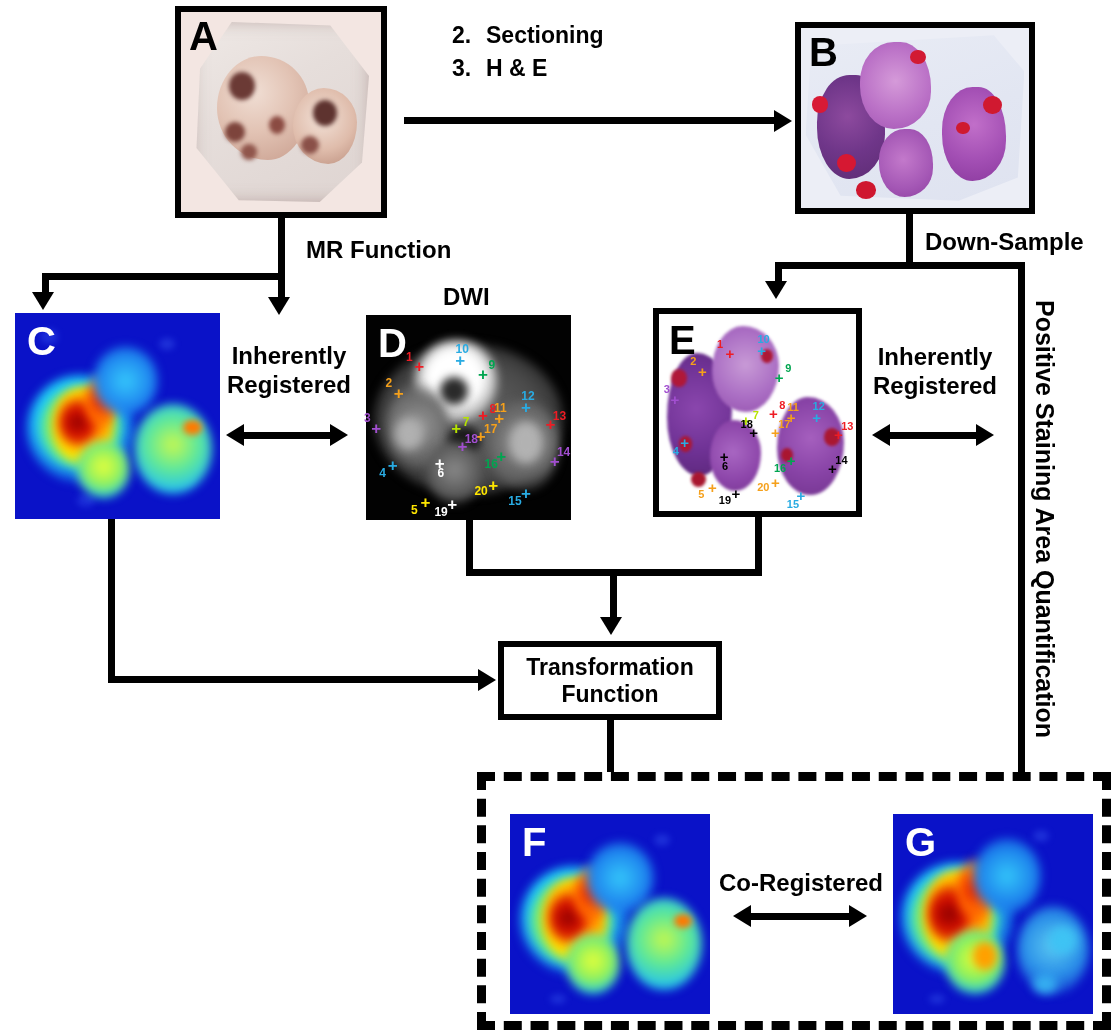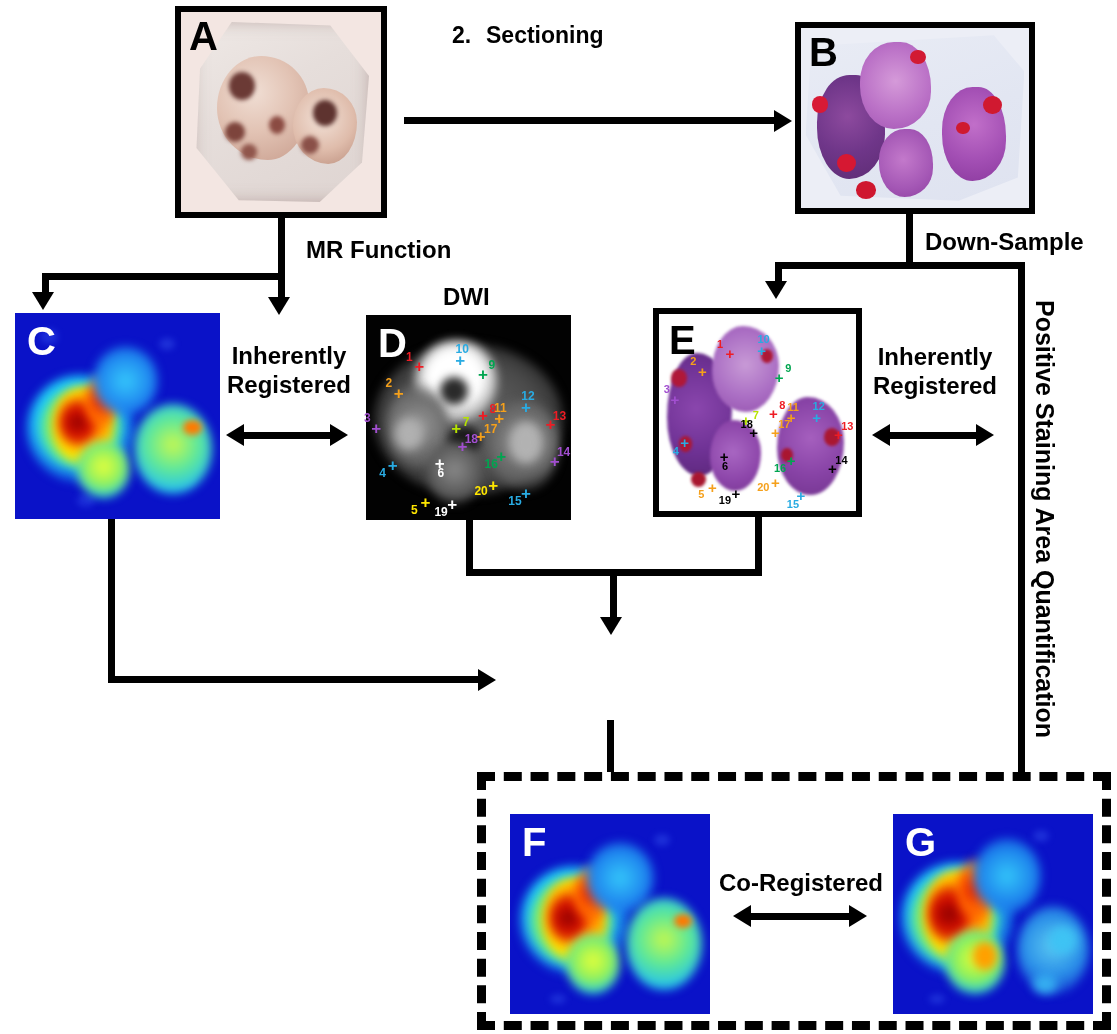--- a/index.html
+++ b/index.html
@@ -88,20 +88,23 @@
       <div class="tis" style="left:66%;top:44%;width:12%;height:13%;background:#5e332f;border-radius:50%;filter:blur(2px);"></div>
       <div class="tis" style="left:60%;top:62%;width:9%;height:9%;background:#8a5048;border-radius:50%;filter:blur(2px);"></div>
       <div class="tis" style="left:30%;top:66%;width:8%;height:8%;background:#90564c;border-radius:50%;filter:blur(2px);"></div>
     </div>
     <div class="pnlabel dark" style="left:8px;top:4px;font-size:40px;">A</div>
   </div>
 
   <div style="position:absolute;left:452px;top:19px;font-size:23px;font-weight:bold;color:#000;line-height:1.42;">
     <div>
       <span style="display:inline-block;width:34px;">2.</span><span>Sectioning</span>
+    </div>
+    <div>
+      <span style="display:inline-block;width:34px;">3.</span><span>H &amp; E</span>
     </div>
   </div>
 
   <div class="hline" style="left:404px;top:117px;width:370px;"></div>
   <div class="arrowright" style="left:774px;top:110px;"></div>
 
   <div class="panel bordered" style="left:795px;top:22px;width:240px;height:192px;">
     <div class="imgB" style="width:100%;height:100%;">
       <div class="slide"></div>
       <div class="t" style="left:7%;top:26%;width:30%;height:58%;background:radial-gradient(circle at 45% 40%,#8d4a9e 0%,#6f3689 50%,#5d2c74 100%);"></div>
@@ -294,20 +297,22 @@
   <div class="vline" style="left:466px;top:520px;height:56px;"></div>
   <div class="vline" style="left:755px;top:517px;height:59px;"></div>
   <div class="hline" style="left:466px;top:569px;width:296px;"></div>
   <div class="vline" style="left:610px;top:569px;height:52px;"></div>
   <div class="arrowdown" style="left:600px;top:617px;"></div>
 
   <div class="vline" style="left:108px;top:519px;height:164px;"></div>
   <div class="hline" style="left:108px;top:676px;width:372px;"></div>
   <div class="arrowright" style="left:478px;top:669px;"></div>
 
+  <div class="tbox" style="left:498px;top:641px;width:224px;height:79px;white-space:pre-line;">Transformation
+Function</div>
 
   <div class="vline" style="left:607px;top:720px;height:95px;"></div>
   <div class="arrowdown" style="left:597px;top:811px;"></div>
 
   <div class="dashbox" style="left:477px;top:772px;width:634px;height:258px;"></div>
 
   <div class="panel" style="left:510px;top:814px;width:200px;height:200px;">
     <div class="heat" style="width:100%;height:100%;">
       <div class="n" style="left:72%;top:10%;width:8%;height:6%;background:#2c47e6;"></div>
       <div class="n" style="left:20%;top:90%;width:8%;height:5%;background:#2a45e4;"></div>

